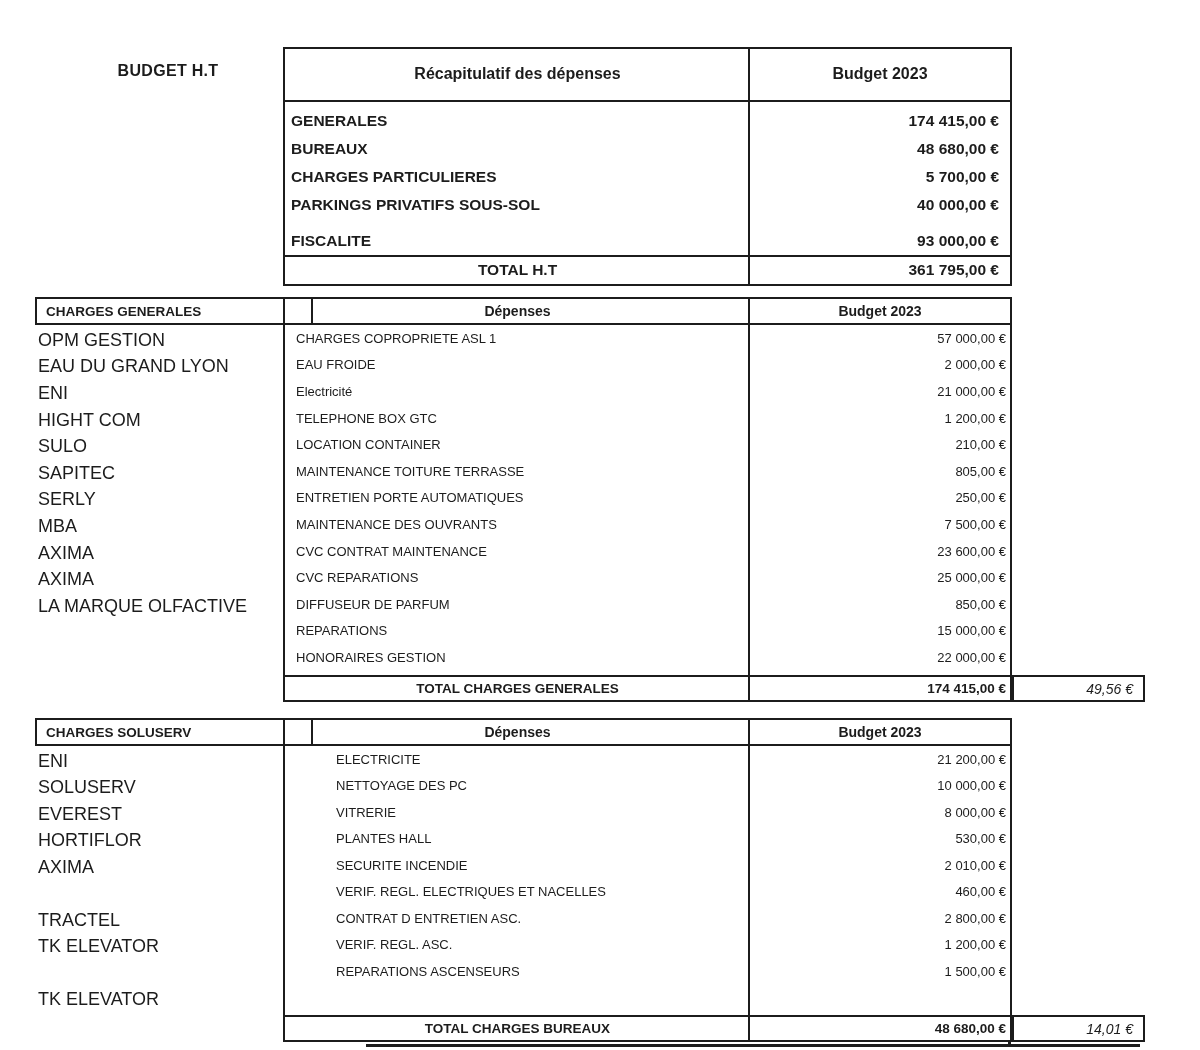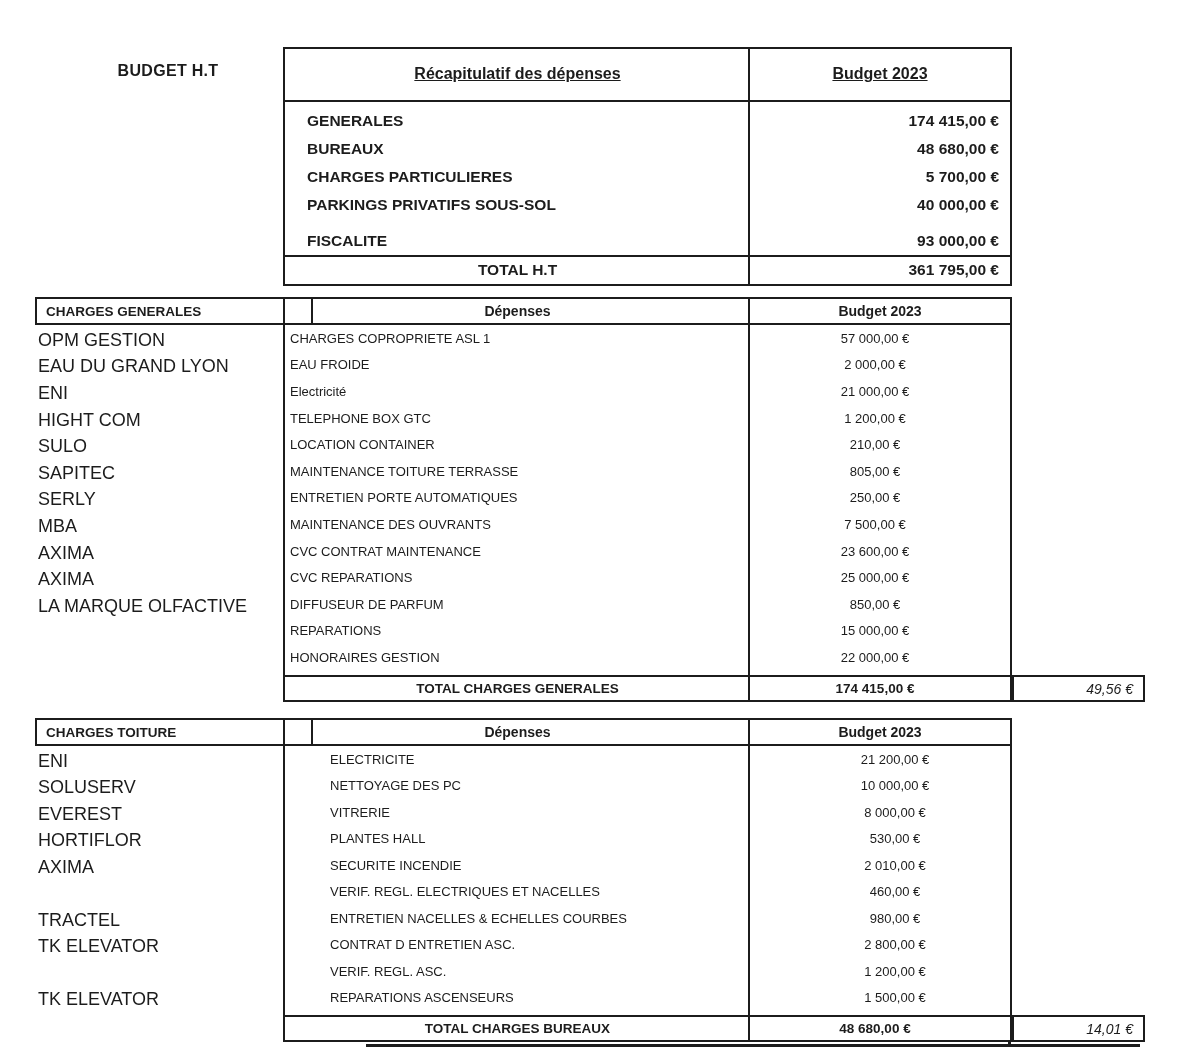--- a/index.html
+++ b/index.html
@@ -19,23 +19,23 @@
   .vdiv { position:absolute; left:463px; top:0; bottom:0; width:2px; background:#1c1c1c; }
   .hcell { display:flex; align-items:center; justify-content:center; font-weight:bold; }
   .hcell.left { width:465px; }
   .hcell.right { flex:1; }
 
   
   .summary-table {
     position:absolute; left:283px; top:47px; width:729px; height:239px;
     border:2px solid #1c1c1c; display:flex; flex-direction:column;
   }
-  .sum-header { position:relative; height:56px; border-bottom:2px solid #1c1c1c; display:flex; font-size:16px;text-decoration:underline; }
+  .sum-header { position:relative; height:56px; border-bottom:2px solid #1c1c1c; display:flex; font-size:16px; }
   .sum-body { position:relative; flex:1; padding-top:5px; font-size:15.5px; font-weight:bold; }
-  .sum-row { display:flex; height:28px; align-items:center;margin-left:16px; }
+  .sum-row { display:flex; height:28px; align-items:center; }
   .sum-row:last-of-type { margin-top:8px; }
   .sum-label { width:465px; padding-left:6px; }
   .sum-amount { flex:1; text-align:right; padding-right:11px; }
   .sum-total { position:relative; height:31px; border-top:2px solid #1c1c1c; display:flex; align-items:center; font-weight:bold; font-size:15.5px; }
   .sum-total-label { width:465px; text-align:center; }
 
   
   .charge-section { position:absolute; left:35px; width:1110px; }
   .s-generales { top:297px; height:405px; }
   .s-bureaux   { top:718px; height:324px; }
@@ -52,22 +52,22 @@
 
   .sec-table {
     position:absolute; left:248px; top:0; width:729px; height:100%;
     border:2px solid #1c1c1c; display:flex; flex-direction:column;
   }
   .sec-header { position:relative; height:26px; border-bottom:2px solid #1c1c1c; display:flex; font-size:14px; }
   .sec-body { position:relative; flex:1; font-size:13px; }
   .sec-row { display:flex; align-items:center; }
   .s-generales .sec-row { height:26.6px; }
   .s-bureaux   .sec-row { height:26.5px;margin-left:40px; }
-  .expense { width:465px; padding-left:5px; white-space:nowrap; }
-  .amount { flex:1; text-align:center; padding-right:10px; white-space:nowrap; }
+  .expense { width:465px; padding-left:11px; white-space:nowrap; }
+  .amount { flex:1; text-align:right; padding-right:4px; white-space:nowrap; }
   .sec-total { position:relative; height:25px; border-top:2px solid #1c1c1c; display:flex; align-items:center; font-weight:bold; font-size:13.5px; }
   .sec-total-label { width:465px; text-align:center; }
 
   .ratio-box {
     position:absolute; left:977px; bottom:0; width:133px; height:27px;
     border:2px solid #1c1c1c; display:flex; align-items:center; justify-content:flex-end;
     padding-right:10px; font-size:14px; font-style:italic;
   }
 
   
@@ -228,21 +228,21 @@
     </div>
     <div class="vdiv"></div>
   </div>
   <div class="ratio-box">
     <span>49,56 €</span>
   </div>
 </section>
 
 <section class="charge-section s-bureaux">
   <div class="section-name-box">
-    <span>CHARGES TOITURE</span>
+    <span>CHARGES SOLUSERV</span>
   </div>
   <div class="vendors">
 
       <div class="vendor-row">ENI</div>
 
       <div class="vendor-row">SOLUSERV</div>
 
       <div class="vendor-row">EVEREST</div>
 
       <div class="vendor-row">HORTIFLOR</div>
@@ -289,24 +289,20 @@
         <div class="sec-row">
           <div class="expense">SECURITE INCENDIE</div>
           <div class="amount">2 010,00 €</div>
         </div>
 
         <div class="sec-row">
           <div class="expense">VERIF. REGL. ELECTRIQUES ET NACELLES</div>
           <div class="amount">460,00 €</div>
         </div>
 
-        <div class="sec-row">
-          <div class="expense">ENTRETIEN NACELLES &amp; ECHELLES COURBES</div>
-          <div class="amount">980,00 €</div>
-        </div>
 
         <div class="sec-row">
           <div class="expense">CONTRAT D ENTRETIEN ASC.</div>
           <div class="amount">2 800,00 €</div>
         </div>
 
         <div class="sec-row">
           <div class="expense">VERIF. REGL. ASC.</div>
           <div class="amount">1 200,00 €</div>
         </div>

